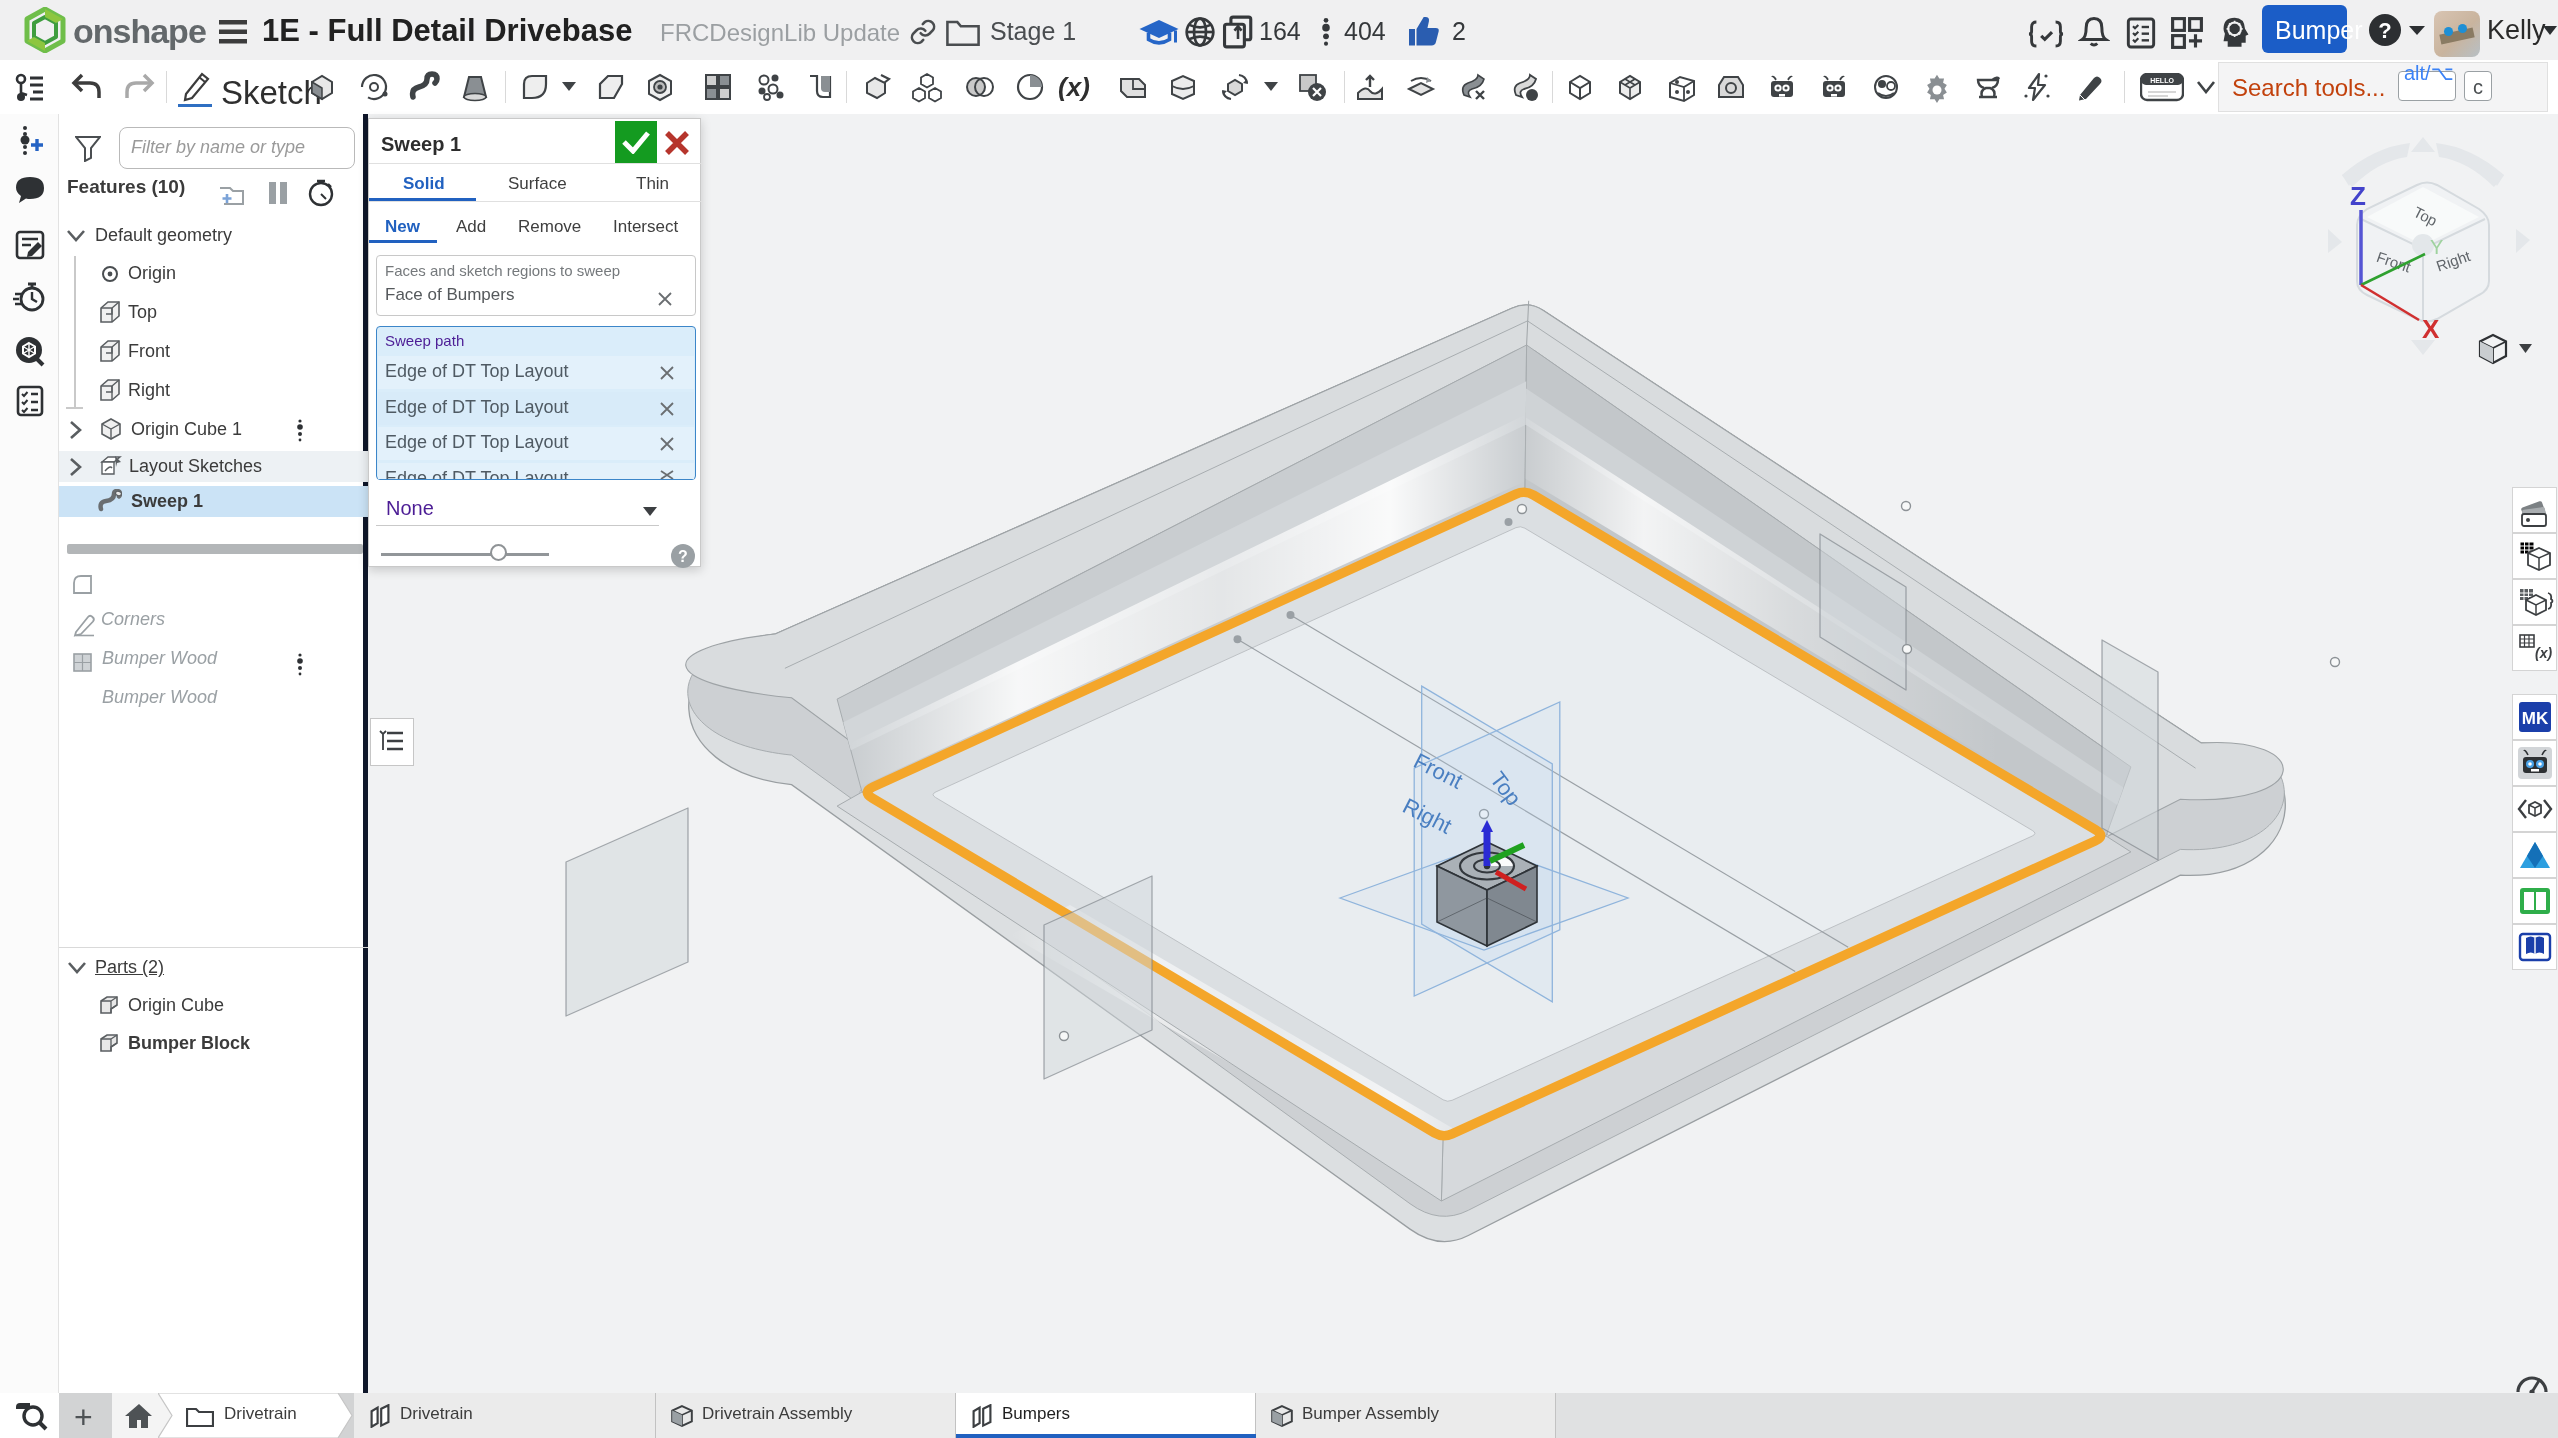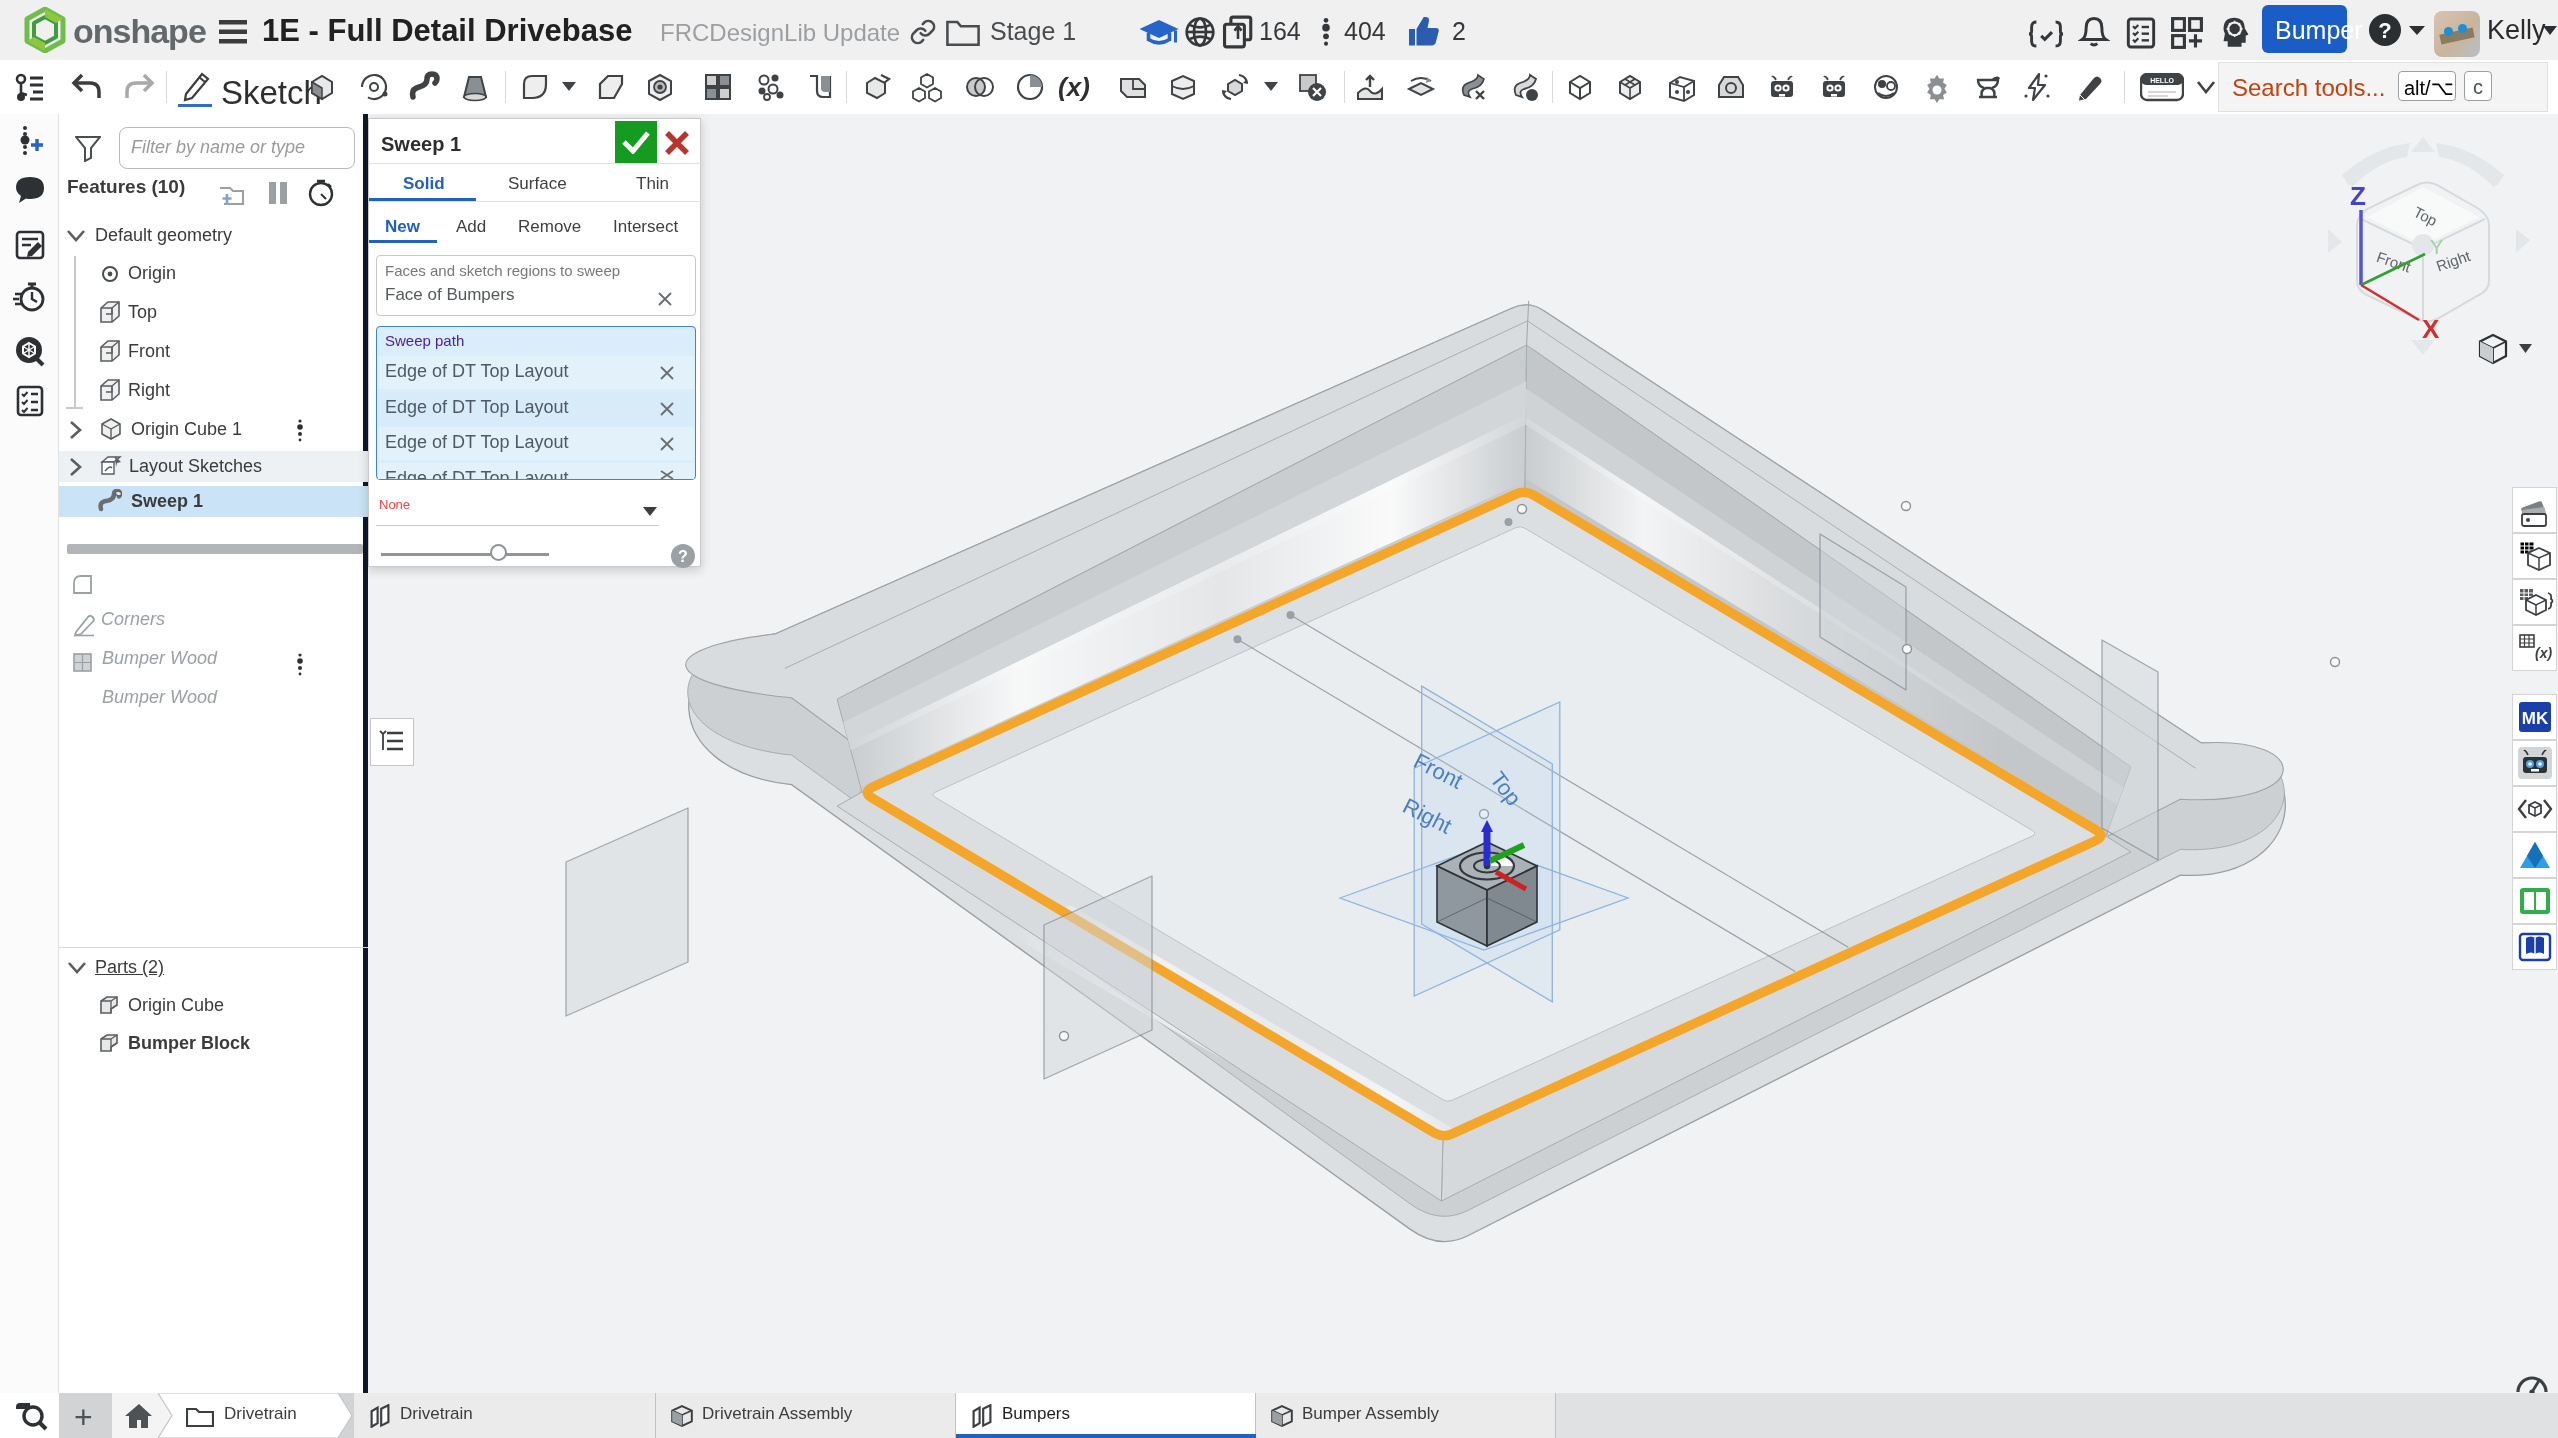--- a/index.html
+++ b/index.html
@@ -311,21 +311,21 @@
       <rect x="1" y="1" width="42" height="11" rx="5" fill="#3f4346"></rect>
       <text x="22" y="10" font-size="7" fill="#fff" text-anchor="middle" font-weight="700">HELLO</text>
       <path d="M8 19 h28 M8 23 h20" stroke="#c9c9c9" stroke-width="1.6"></path>
     </svg>
 <svg class="ico" style="left:2196px;top:20px" width="20" height="14" viewBox="0 0 20 14">
       <path d="M2 2 L10 12 L18 2" fill="none" stroke="#3f4346" stroke-width="2.6"></path>
     </svg>
 <div class="abs" style="left:2218px;top:2px;width:330px;height:50px;background:#f4f4f5;border:1px solid #e0e0e0"></div>
 <div class="t" style="left:2232px;top:14px;font-size:24px;color:#c2410c">Search tools...</div>
 <div class="abs" style="left:2398px;top:11px;width:58px;height:30px;background:#fff;border:1.5px solid #9aa0a4;border-radius:4px"></div>
-<div class="t" style="left:2404px;top:16px;font-size:20px;color:#000000">alt/⌥</div>
+<div class="t" style="left:2404px;top:1px;font-size:20px;color:#3b82f6">alt/⌥</div>
 <div class="abs" style="left:2464px;top:11px;width:28px;height:30px;background:#fff;border:1.5px solid #9aa0a4;border-radius:4px"></div>
 <div class="t" style="left:2473px;top:16px;font-size:20px;color:#4b4f52">c</div>
   </div>
 
 <div id="sidebar">
     <svg class="ico" style="left:13px;top:-42px" width="34" height="34" viewBox="0 0 34 34">
       <circle cx="8" cy="7" r="4" fill="none" stroke="#2e3134" stroke-width="2.6"></circle>
       <circle cx="8" cy="25" r="4" fill="#2e3134"></circle>
       <path d="M8 11 v10 q0 0 6 2" fill="none" stroke="#2e3134" stroke-width="2.6"></path>
       <path d="M17 6 h13 M17 13 h13 M20 20 h10 M17 27 h13" stroke="#2e3134" stroke-width="2.8"></path>
@@ -710,21 +710,21 @@
 <div class="t" style="left:16px;top:313px;font-size:18px;color:#4f5a63">Edge of DT Top Layout</div>
 <svg class="ico" style="left:290px;top:317px" width="16" height="16" viewBox="0 0 16 16">
       <path d="M2 2 L14 14 M14 2 L2 14" stroke="#6a6e71" stroke-width="1.8"></path>
     </svg>
 <div class="abs" style="left:9px;top:344px;width:316px;height:16px;background:#e3f1fb;overflow:hidden">
       <div class="t" style="left:7px;top:5px;font-size:18px;color:#4f5a63">Edge of DT Top Layout</div>
     </div>
 <svg class="ico" style="left:290px;top:350px" width="16" height="10" viewBox="0 0 16 10">
       <path d="M2 2 L14 10 M14 2 L2 10" stroke="#6a6e71" stroke-width="1.8"></path>
     </svg>
-<div class="t" style="left:10px;top:378px;font-size:13px;color:#ef4444">None</div>
+<div class="t" style="left:17px;top:378px;font-size:20px;color:#4c1d95">None</div>
 <svg class="ico" style="left:273px;top:387px" width="16" height="11" viewBox="0 0 16 11">
       <path d="M1 1 L8 10 L15 1 Z" fill="#3c3f42"></path>
     </svg>
 <div class="abs" style="left:7px;top:406px;width:283px;height:1px;background:#c9c9c9"></div>
 <div class="abs" style="left:12px;top:434px;width:168px;height:2.5px;background:#929699"></div>
 <div class="abs" style="left:121px;top:425px;width:17px;height:17px;border-radius:50%;background:#fff;border:2px solid #8f9396"></div>
 <svg class="ico" style="left:301px;top:424px" width="26" height="26" viewBox="0 0 26 26">
       <circle cx="13" cy="13" r="12" fill="#9aa0a4"></circle>
       <text x="13" y="19" font-size="16" font-weight="700" fill="#fff" text-anchor="middle">?</text>
     </svg>

